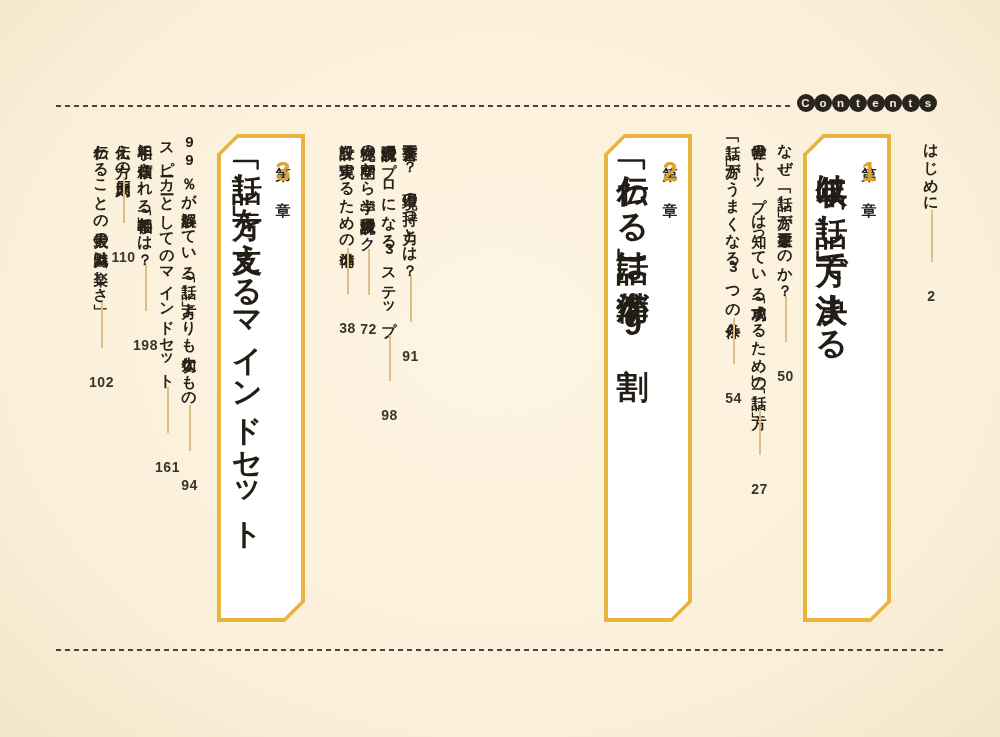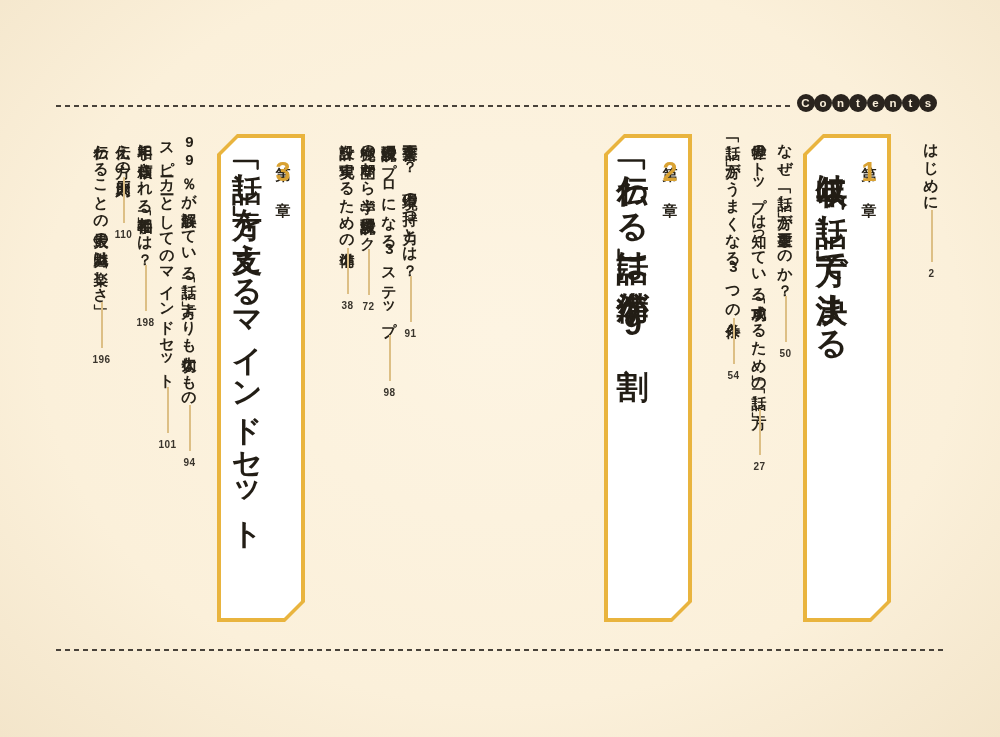--- a/index.html
+++ b/index.html
@@ -64,21 +64,21 @@
   .grp1{left:700px;width:96px;gap:5px;}
   .grp2{left:337px;width:84px;gap:0;}
   .grp3{left:90px;width:110px;gap:1px;}
   .toc-item{width:21px;display:flex;flex-direction:column;align-items:center;flex:0 0 21px;}
   .toc-text{
     writing-mode:vertical-rl;text-orientation:upright;
     font-size:15px;font-weight:600;color:#272219;
     line-height:1;letter-spacing:0.5px;
   }
   .leader{width:2px;height:46px;background:#ddbf85;margin:6px 0;}
-  .pagenum{font-size:10px;font-weight:700;color:#39342c;letter-spacing:0.5px;}
+  .pagenum{font-size:14px;font-weight:700;color:#39342c;letter-spacing:0.5px;margin-top:20px;}
   .intro-item{position:absolute;left:921px;top:133px;width:21px;}
   .intro-item .leader{height:52px;}
 </style>
 </head>
 <body>
 
 <div class="page">
   <div class="rule rule-top"></div>
   <div class="rule rule-bottom"></div>
 
@@ -160,31 +160,31 @@
     </div>
     <div class="toc-group grp3">
       <div class="toc-item">
         <div class="toc-text">99％が誤解している「話し方」よりも大切なもの</div>
         <div class="leader"></div>
         <div class="pagenum">94</div>
       </div>
       <div class="toc-item">
         <div class="toc-text">スピーカーとしてのマインドセット</div>
         <div class="leader"></div>
-        <div class="pagenum">101</div>
+        <div class="pagenum">161</div>
       </div>
       <div class="toc-item">
         <div class="toc-text">相手に信頼される「相手軸」とは？</div>
         <div class="leader"></div>
         <div class="pagenum">198</div>
       </div>
       <div class="toc-item">
         <div class="toc-text">伝え方の大原則</div>
         <div class="leader"></div>
         <div class="pagenum">110</div>
       </div>
       <div class="toc-item">
         <div class="toc-text">伝わることの最大の魅力は「楽しさ」</div>
         <div class="leader"></div>
-        <div class="pagenum">196</div>
+        <div class="pagenum">102</div>
       </div>
     </div>
   </div>
 
 </body></html>

